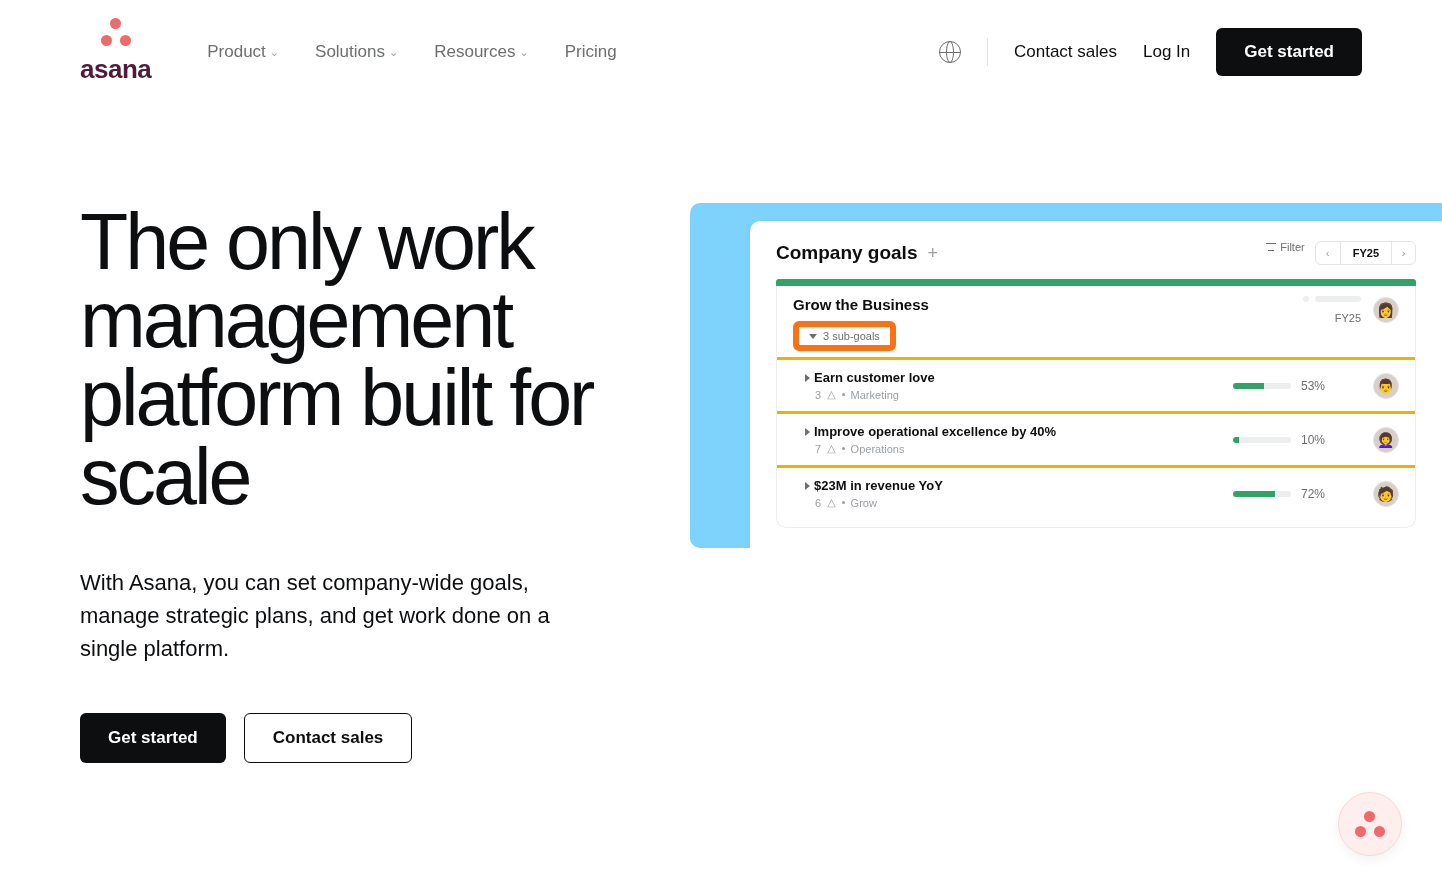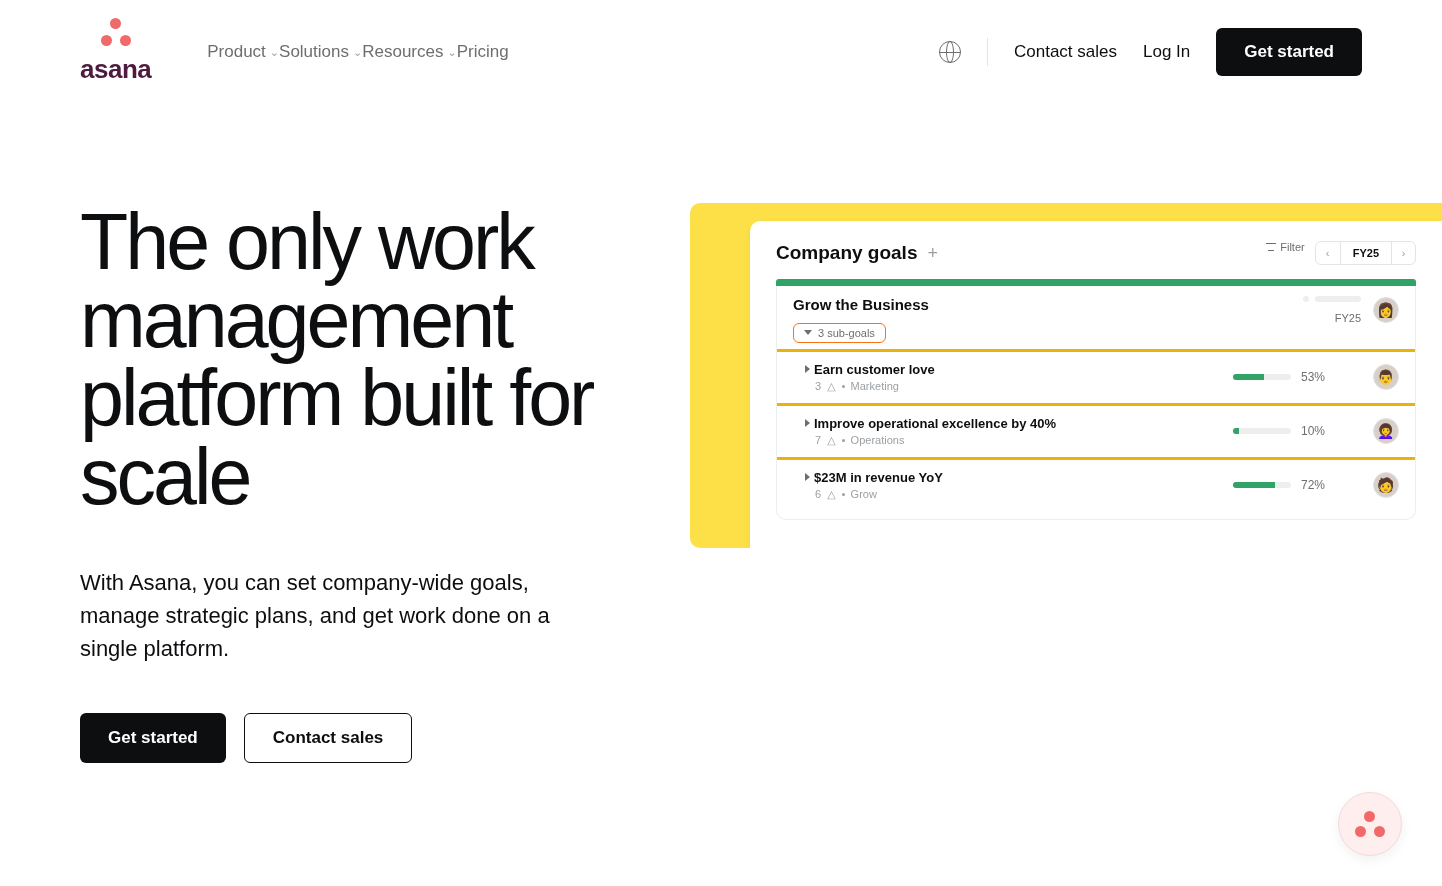--- a/index.html
+++ b/index.html
@@ -36,20 +36,21 @@
   .logo-circles .c2 { bottom: 0; left: 0; }
   .logo-circles .c3 { bottom: 0; right: 0; }
   .logo-text {
     font-size: 26px;
     font-weight: 600;
     color: #4e1a3d;
     letter-spacing: -0.5px;
   }
   .nav {
     display: flex;
+    gap: 36px;
   }
   .nav-item {
     color: #6d6e6f;
     font-size: 17px;
     font-weight: 500;
     cursor: pointer;
     display: flex;
     align-items: center;
     gap: 4px;
   }
@@ -121,21 +122,21 @@
     line-height: 1.5;
     color: #0d0e10;
     margin-bottom: 48px;
     max-width: 500px;
   }
   .hero-ctas { display: flex; gap: 18px; }
 
   
   .preview-wrap {
     flex: 1;
-    background: #fde047;
+    background: #7dd3fc;
     border-radius: 10px 0 0 10px;
     padding: 18px 0 0 60px;
     height: 345px;
     overflow: hidden;
   }
   .preview-card {
     background: #fff;
     border-radius: 10px 0 0 0;
     height: 100%;
     box-shadow: 0 2px 8px rgba(0,0,0,0.04);
@@ -179,21 +180,21 @@
     padding-bottom: 8px;
   }
   .goal-head {
     padding: 10px 16px 6px 16px;
     display: flex; justify-content: space-between; align-items: flex-start;
   }
   .goal-head-left {}
   .goal-head-title { font-size: 15px; font-weight: 700; margin-bottom: 8px; }
   .sub-pill {
     display: inline-flex; align-items: center; gap: 6px;
-    border: 1px solid #f97316; border-radius: 6px;
+    border: 6px solid #f97316; border-radius: 6px;
     padding: 3px 10px; font-size: 11px; color: #6d6e6f; cursor:pointer;
   }
   .caret-down { display:inline-block; border-left: 4px solid transparent; border-right: 4px solid transparent; border-top: 5px solid #6d6e6f; }
   .goal-head-right { display:flex; align-items:center; gap: 12px; }
   .skeleton { display:flex; gap:6px; }
   .sk { height: 6px; border-radius: 3px; background:#edeeee; }
   .sk.a { width:6px; }
   .sk.b { width:46px; }
   .fy-tag { font-size: 11px; color:#6d6e6f; }
   .avatar {

